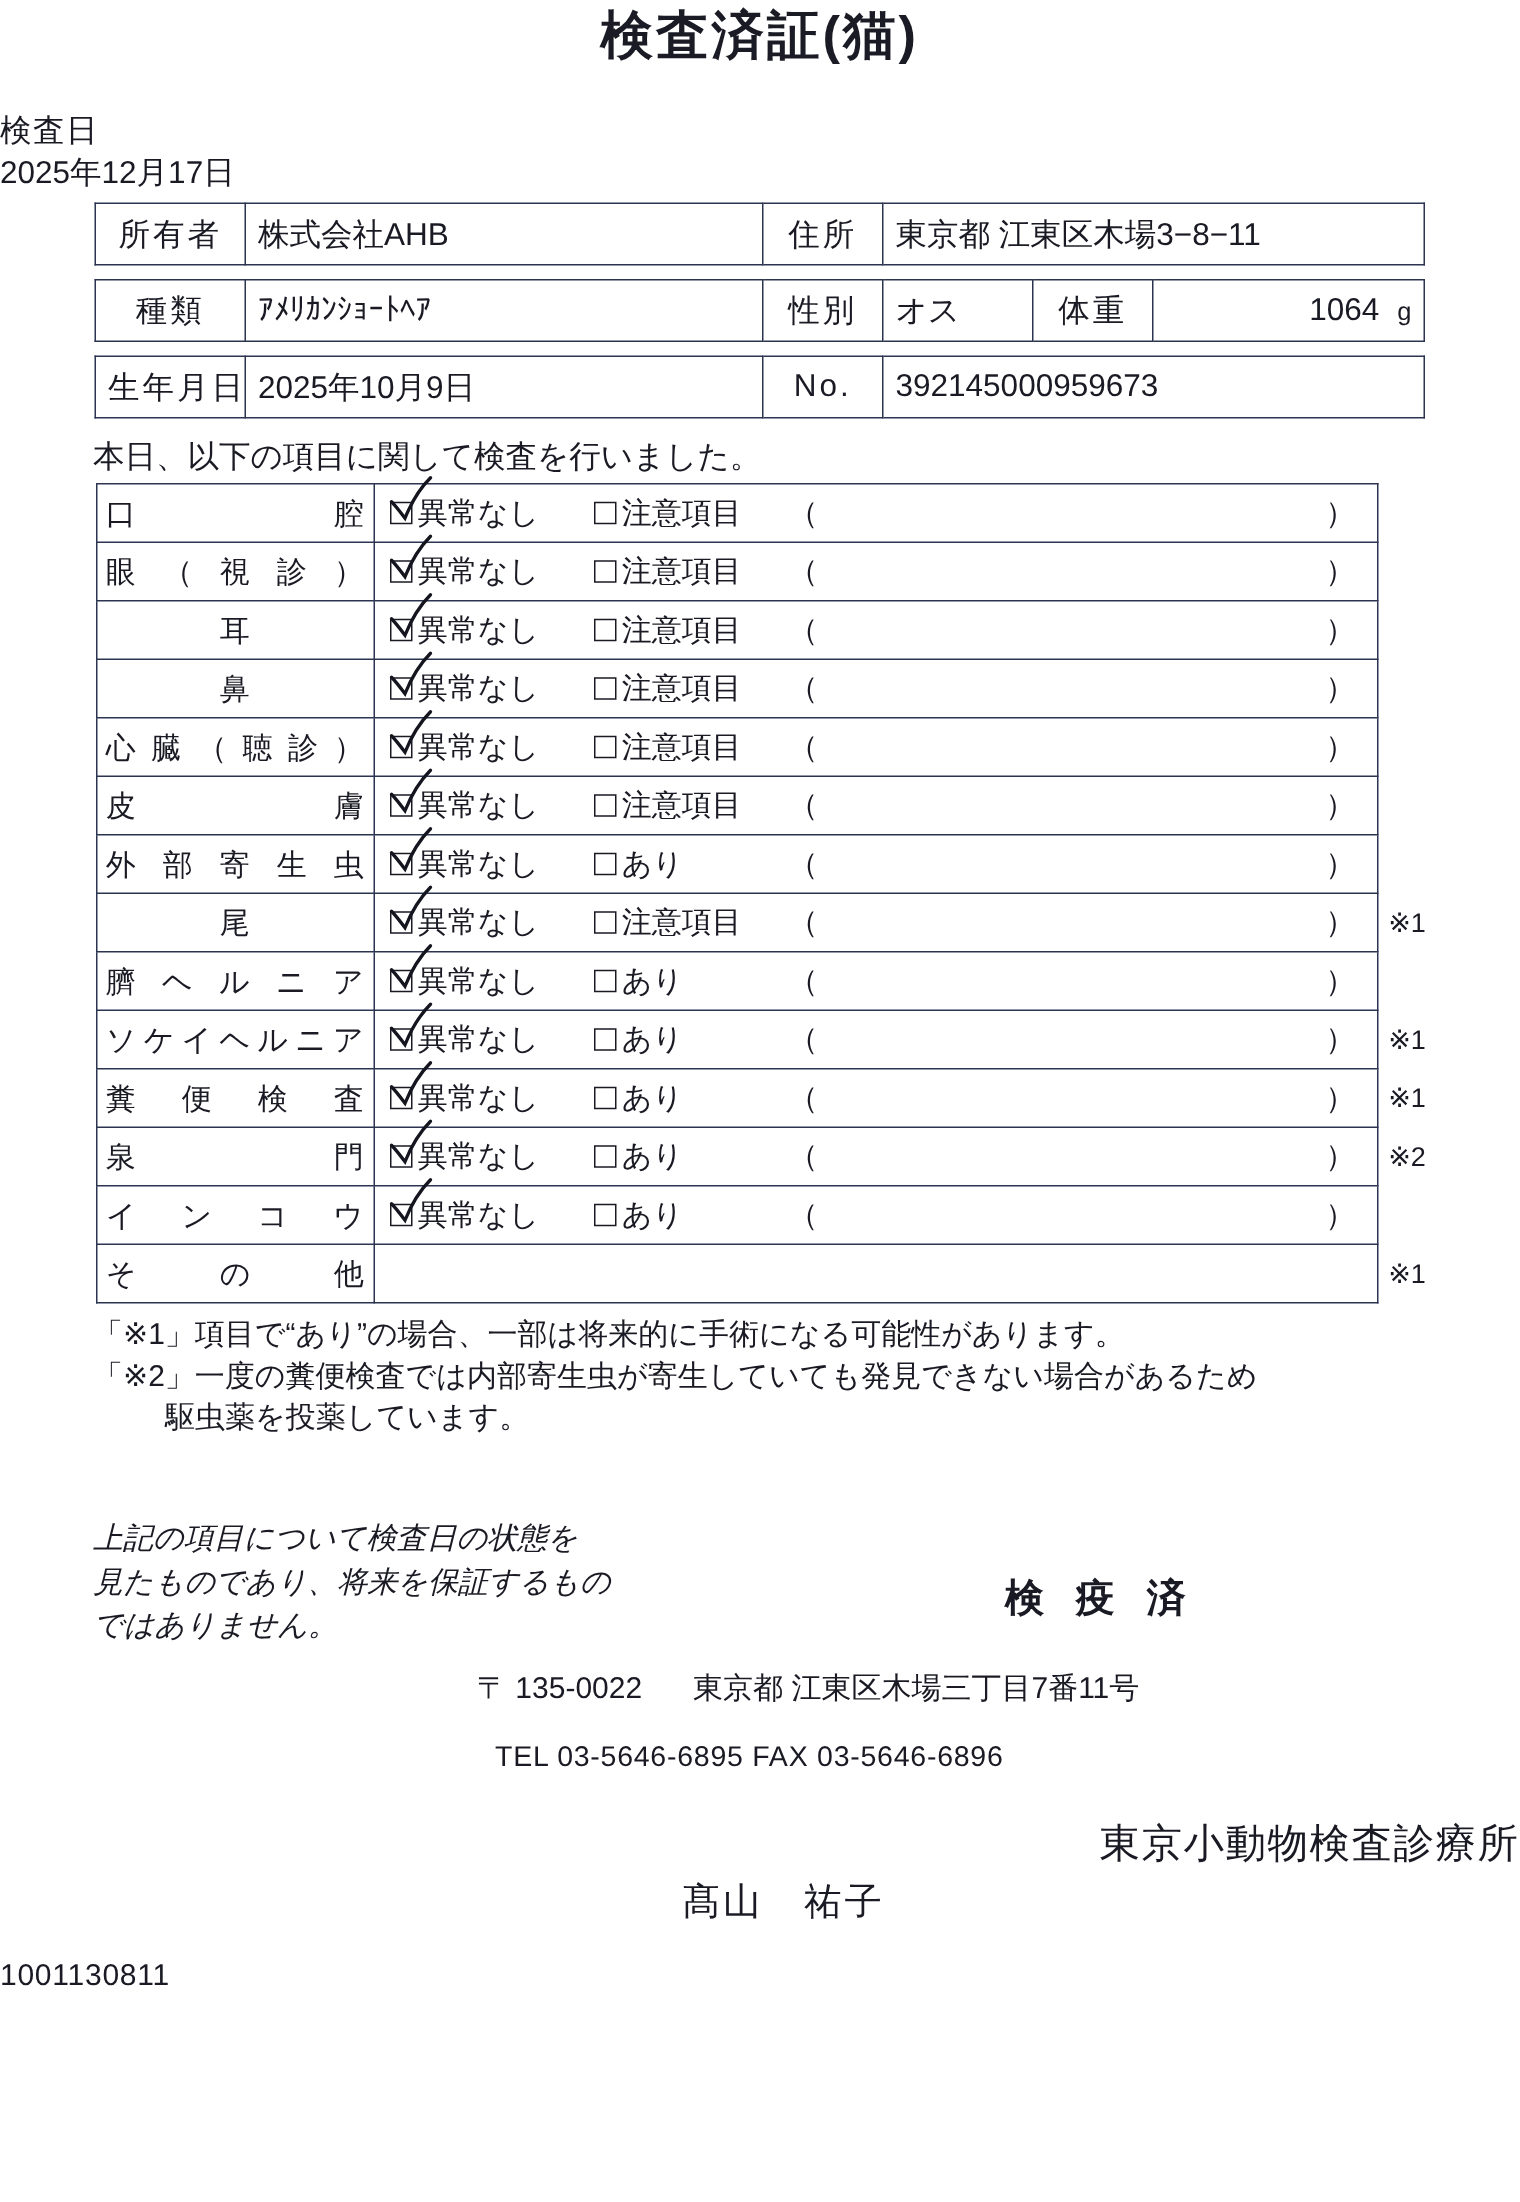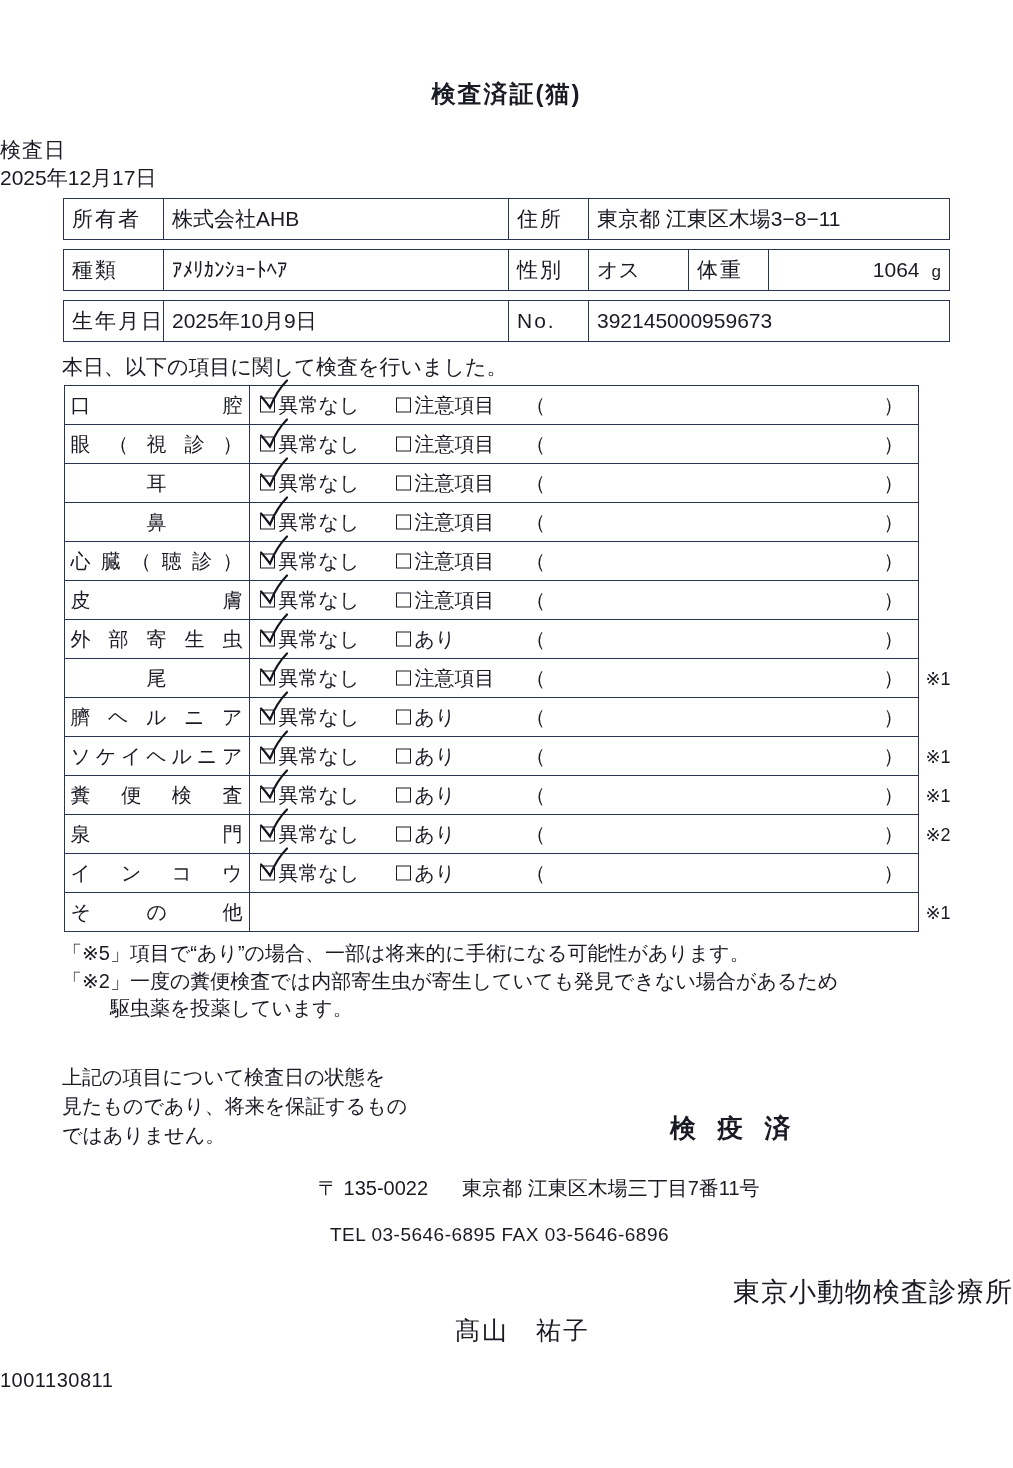--- a/index.html
+++ b/index.html
@@ -18,24 +18,23 @@
   }
   .page {
     position: absolute;
     inset: 0;
     padding: 0;
   }
 
   
   .doc-title {
     text-align: center;
-    font-size: 24px;
+    font-size: 35px;
     letter-spacing: 2px;
     font-weight: 600;
-    margin-top: 78px;
     color: #1b1b26;
   }
 
   
   .date-line {
     display: flex;
     justify-content: flex-end;
     align-items: baseline;
     margin: 26px 70px 6px 0;
     font-size: 21px;
@@ -60,21 +59,21 @@
   .tbl td {
     border: 1.6px solid #2c3550;
     height: 40px;
     font-size: 21px;
     padding: 0 8px;
     vertical-align: middle;
     white-space: nowrap;
     overflow: hidden;
   }
   .hdr-cell {
-    text-align: left;
+    text-align: center;
     letter-spacing: 2px;
   }
   .val-cell {
     text-align: left;
   }
   .tbl-gap {
     height: 9px;
   }
 
   
@@ -217,23 +216,24 @@
 
   
   .mid-block {
     position: relative;
     margin: 36px 0 0 0;
     height: 110px;
   }
   .disclaimer {
     position: absolute;
     left: 62px;
-    top: 4px;
+    top: 16px;
     font-size: 20px;
     line-height: 1.45;
+    font-style: italic;
   }
   .stamp {
     position: absolute;
     left: 670px;
     top: 52px;
     font-size: 26px;
     letter-spacing: 7px;
     font-weight: 600;
   }
 
@@ -573,21 +573,21 @@
     <div class="note-col" id="note-col">
         <div class="note-mark" style="top: 283px;">※1</div>
         <div class="note-mark" style="top: 361px;">※1</div>
         <div class="note-mark" style="top: 400px;">※1</div>
         <div class="note-mark" style="top: 439px;">※2</div>
         <div class="note-mark" style="top: 517px;">※1</div>
       </div>
   </div>
 
   <div class="footnotes">
-    <div>「※5」項目で“あり”の場合、一部は将来的に手術になる可能性があります。</div>
+    <div>「※1」項目で“あり”の場合、一部は将来的に手術になる可能性があります。</div>
     <div>「※2」一度の糞便検査では内部寄生虫が寄生していても発見できない場合があるため</div>
     <div class="indent">駆虫薬を投薬しています。</div>
   </div>
 
   <div class="mid-block">
     <div class="disclaimer">
       <div>上記の項目について検査日の状態を</div>
       <div>見たものであり、将来を保証するもの</div>
       <div>ではありません。</div>
     </div>

